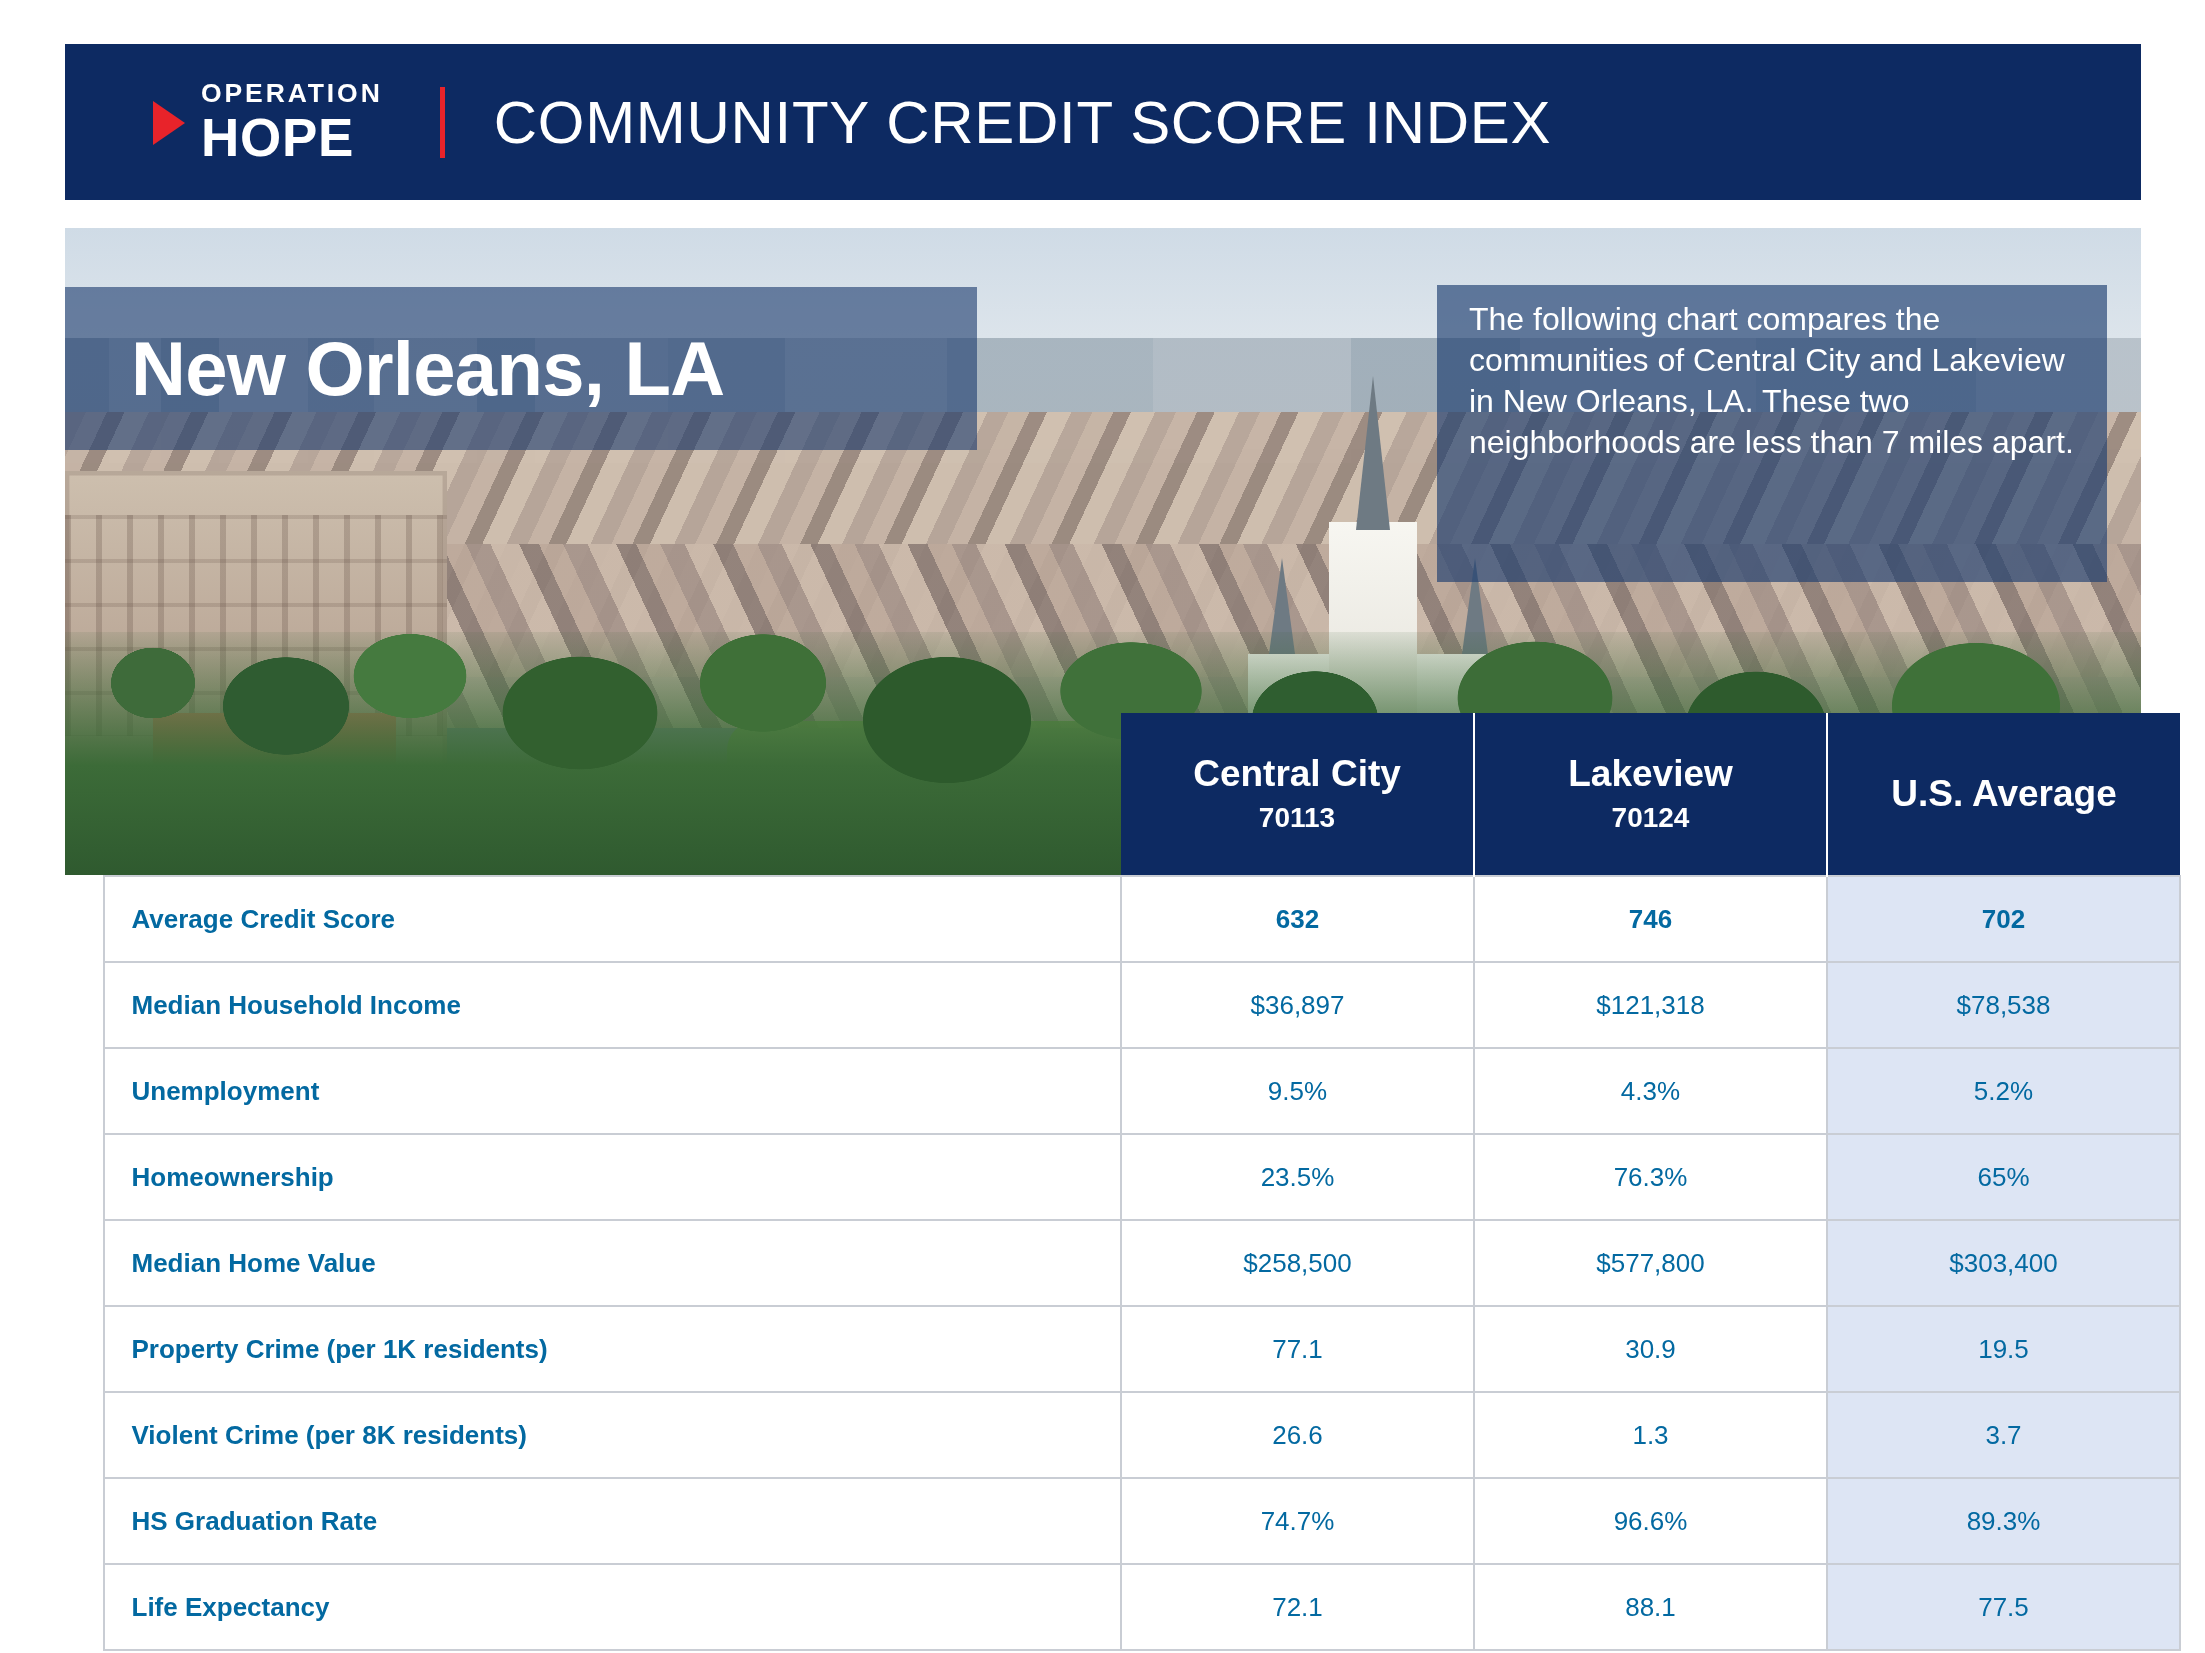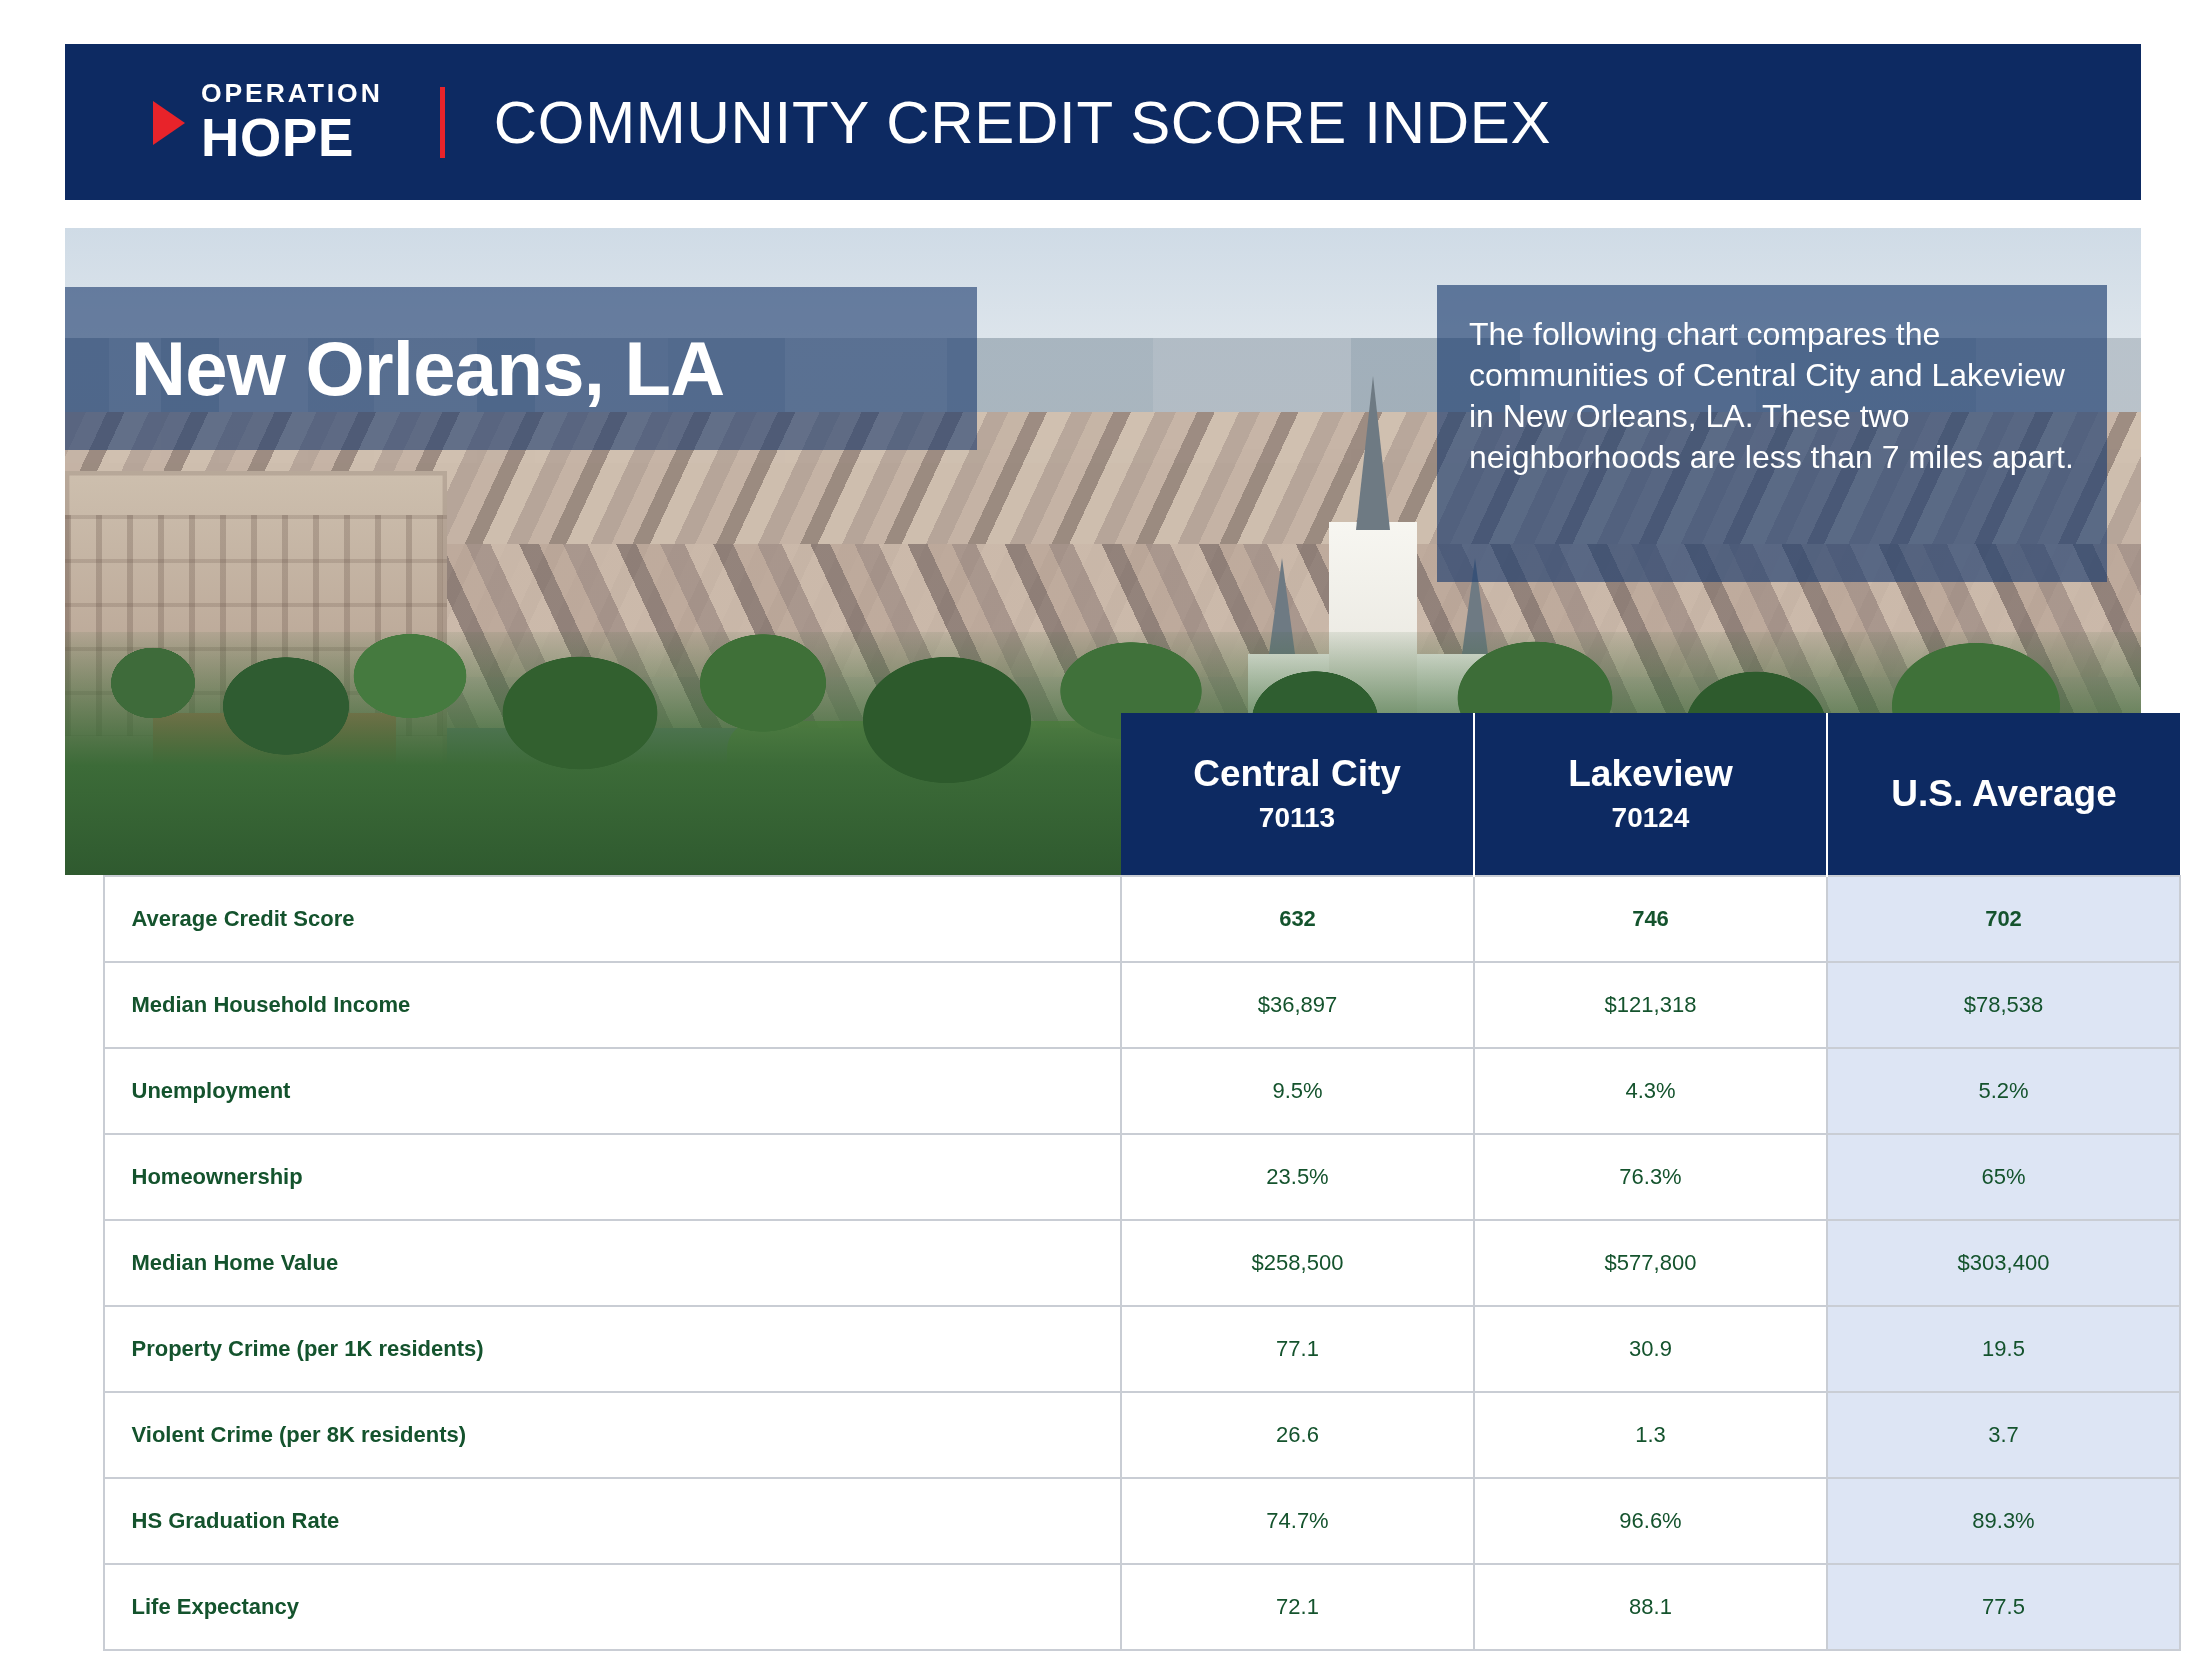--- a/index.html
+++ b/index.html
@@ -193,21 +193,21 @@
     letter-spacing: -0.7px;
     white-space: nowrap;
   }
   .desc-panel {
     position: absolute;
     left: 1437px;
     top: 285px;
     width: 670px;
     height: 297px;
     background: rgba(30, 62, 112, .66);
-    padding: 29px 32px 0 32px;
+    padding: 14px 32px 0 32px;
   }
   .desc-text {
     color: #ffffff;
     font-size: 32px;
     line-height: 1.28;
     font-weight: 400;
   }
 
   
   .table-wrap {
@@ -250,22 +250,22 @@
   }
   .th-avg {
     font-size: 37px;
     font-weight: bold;
   }
 
   tbody td {
     height: 86px;
     border-bottom: 2.2px solid #c9cdd4;
     border-right: 2.2px solid #c9cdd4;
-    font-size: 22px;
-    color: #14532d;
+    font-size: 26px;
+    color: #0369a1;
     text-align: center;
     vertical-align: middle;
     background: #ffffff;
   }
   tbody td.label {
     text-align: left;
     font-weight: bold;
     padding-left: 26.5px;
     border-left: 2.2px solid #c9cdd4;
   }

